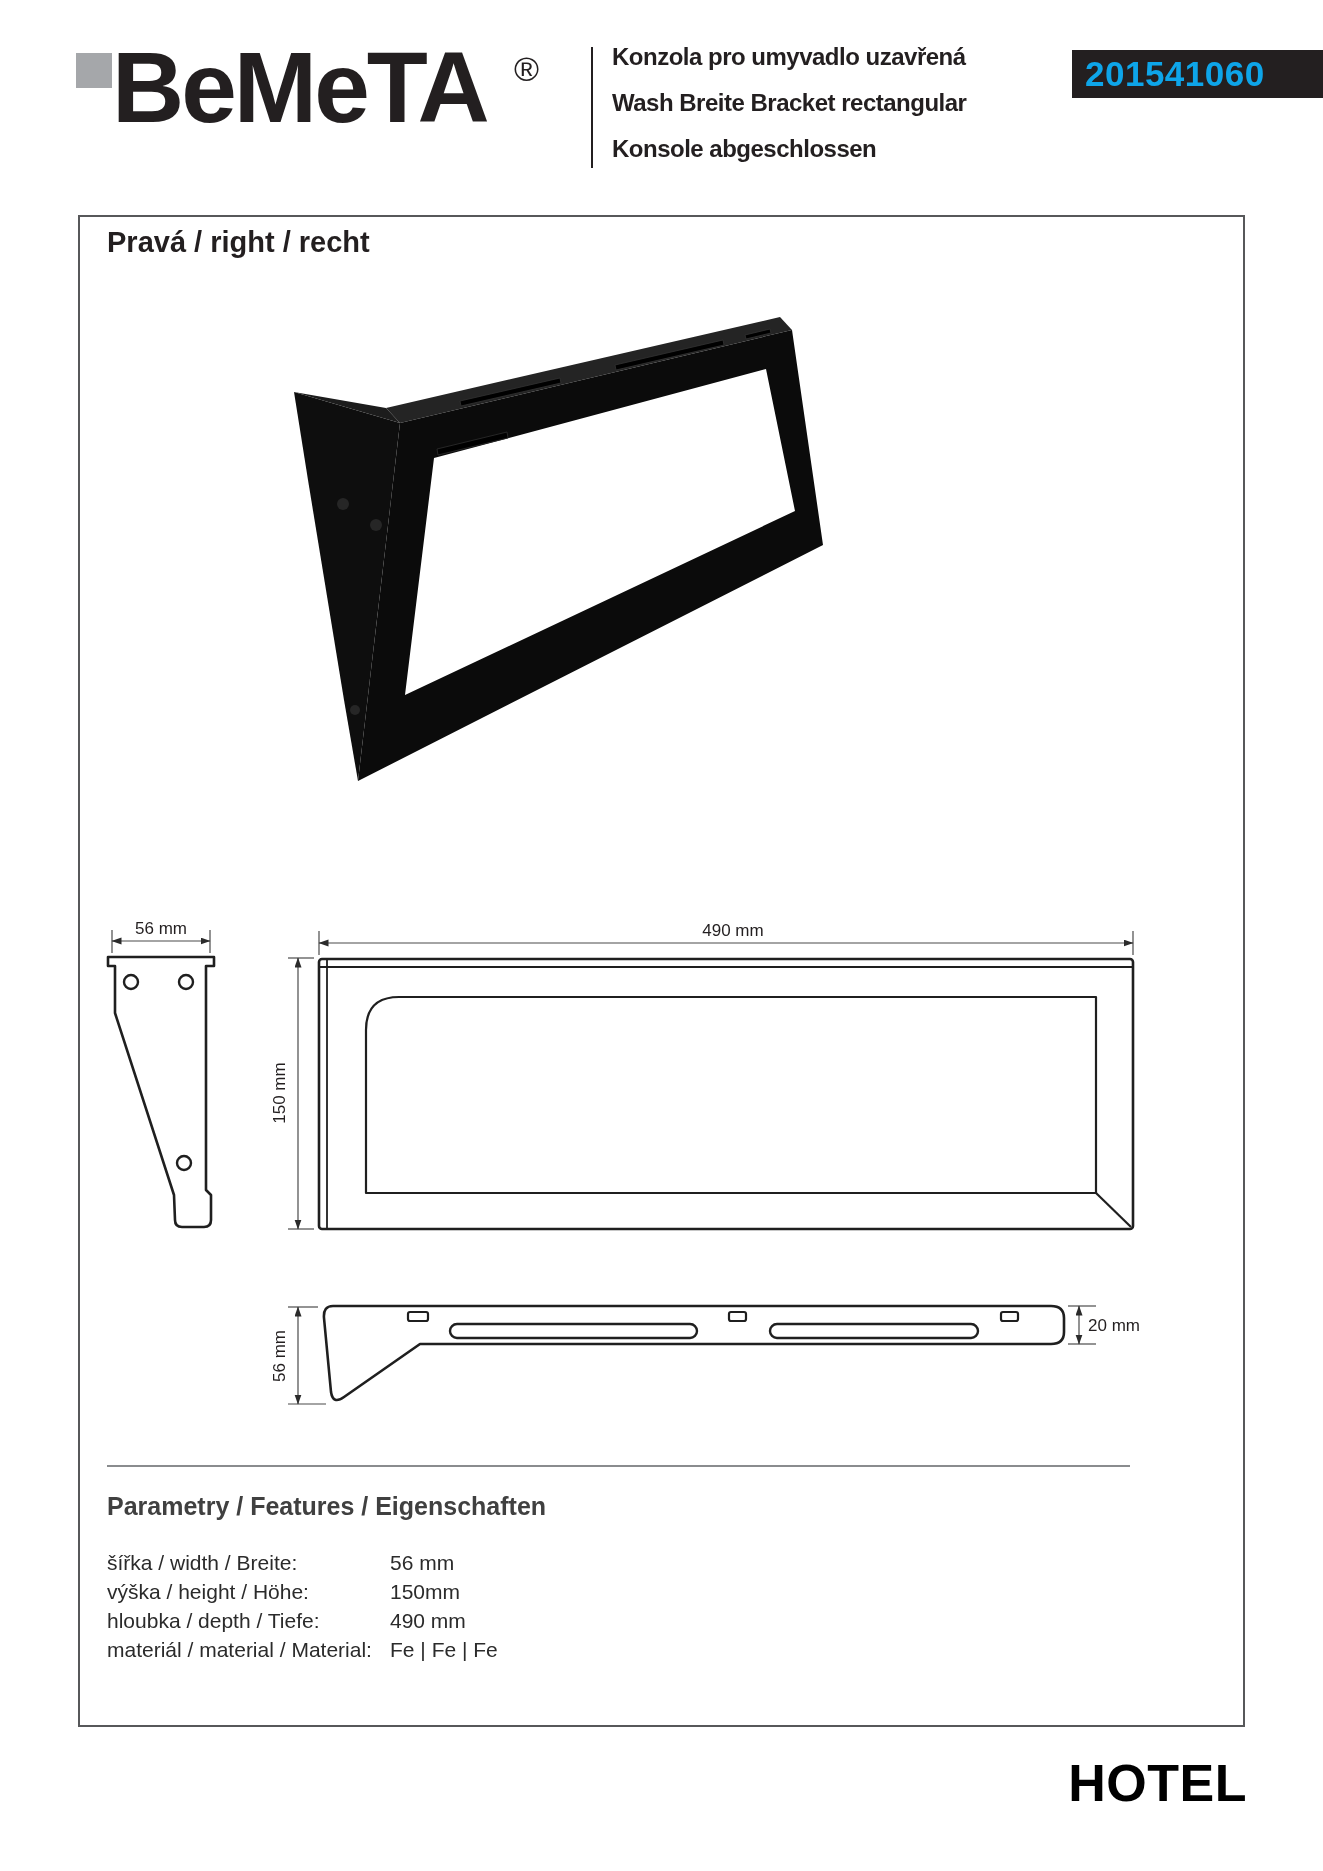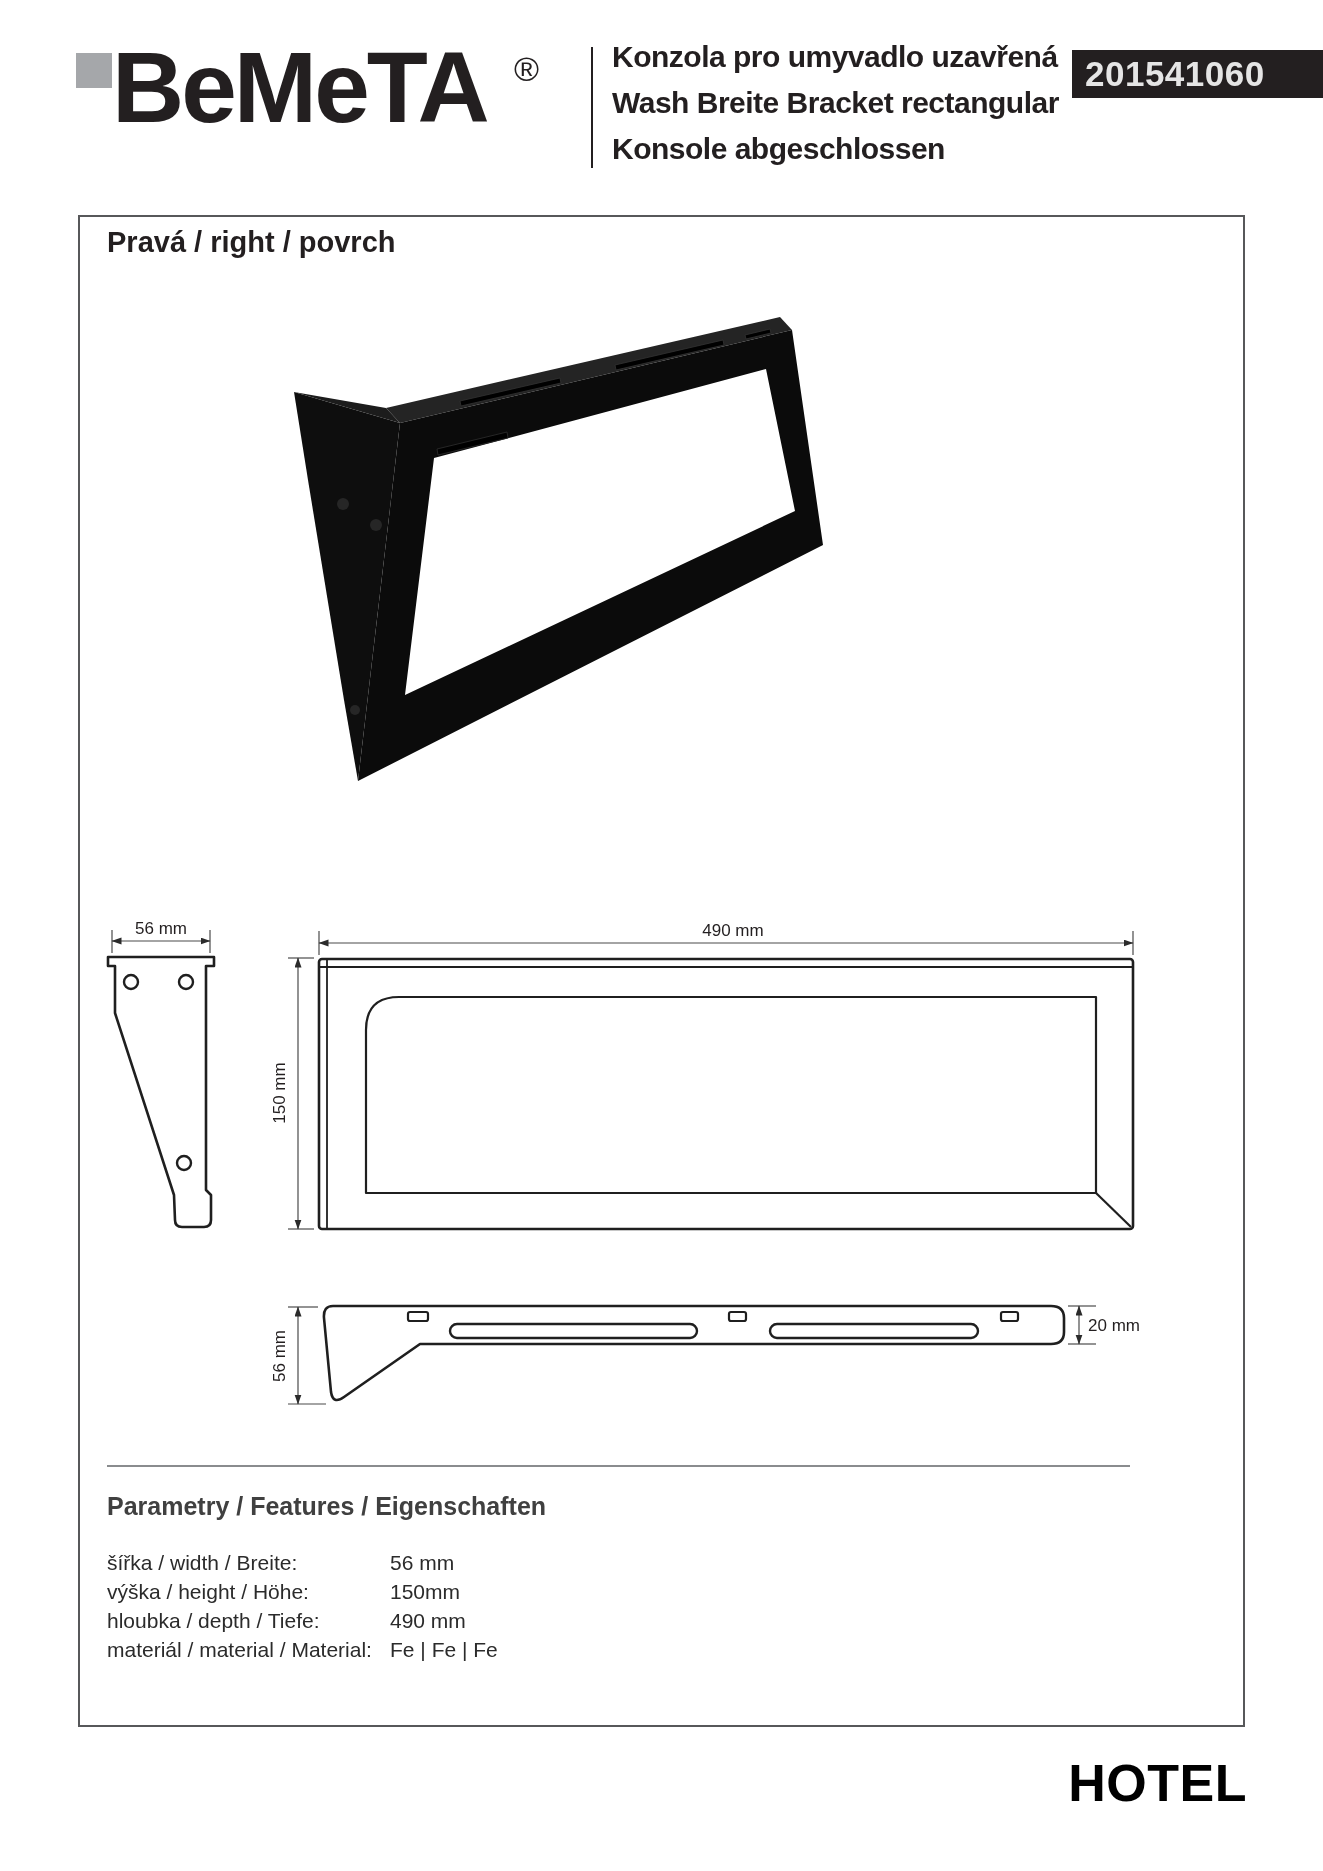--- a/index.html
+++ b/index.html
@@ -12,23 +12,23 @@
     overflow:hidden;
   }
   .abs{position:absolute;}
 
   
   .logo-square{left:76px;top:53px;width:36px;height:35px;background:#a5a7aa;}
   .logo-text{left:112px;top:47px;font-size:100px;line-height:80px;font-weight:bold;letter-spacing:-3px;color:#231f20;}
   .reg-mark{left:514px;top:50px;font-size:34px;color:#231f20;}
   .header-divider{left:591px;top:47px;width:2px;height:121px;background:#231f20;}
   .title-block{left:612px;top:34px;width:450px;}
-  .title-line{font-size:30px;line-height:46px;font-weight:bold;letter-spacing:-0.5px;color:#231f20;white-space:nowrap;}
+  .title-line{font-size:24px;line-height:46px;font-weight:bold;letter-spacing:-0.5px;color:#231f20;white-space:nowrap;}
   .code-badge{left:1072px;top:50px;width:251px;height:48px;background:#231f20;display:flex;align-items:center;}
-  .code-badge span{color:#e5e5e5;font-size:35px;font-weight:bold;padding-left:13px;letter-spacing:0.5px;}
+  .code-badge span{color:#0ea5e9;font-size:35px;font-weight:bold;padding-left:13px;letter-spacing:0.5px;}
 
   
   .content-box{left:78px;top:215px;width:1167px;height:1512px;border:2px solid #57585a;box-sizing:border-box;background:#ffffff;}
   .orientation-heading{left:107px;top:226px;font-size:29px;font-weight:bold;color:#231f20;}
   .drawing-svg{left:78px;top:215px;}
 
   .section-divider{left:107px;top:1465px;width:1023px;height:2px;background:#8a8c8e;}
   .params-heading{left:107px;top:1492px;font-size:25px;font-weight:bold;color:#404040;}
   .params-table{left:107px;top:1548px;width:700px;font-size:21px;color:#2b2b2b;}
   .param-row{display:flex;height:29px;line-height:29px;}
@@ -51,21 +51,21 @@
     <div class="title-line">Konzola pro umyvadlo uzavřená</div>
     <div class="title-line">Wash Breite Bracket rectangular</div>
     <div class="title-line">Konsole abgeschlossen</div>
   </div>
 
   <div class="abs code-badge">
     <span>201541060</span>
   </div>
 
   <div class="abs content-box"></div>
-  <div class="abs orientation-heading">Pravá / right / povrch</div>
+  <div class="abs orientation-heading">Pravá / right / recht</div>
 
   <svg class="abs drawing-svg" width="1167" height="1512" viewBox="78 215 1167 1512" xmlns="http://www.w3.org/2000/svg">
     <defs>
       <marker id="ah" orient="auto-start-reverse" markerWidth="11" markerHeight="9" refX="9.5" refY="3.5" markerUnits="userSpaceOnUse">
         <path d="M0,0 L10,3.5 L0,7 Z" fill="#2b2b2b"></path>
       </marker>
     </defs>
 
     <g>
 

